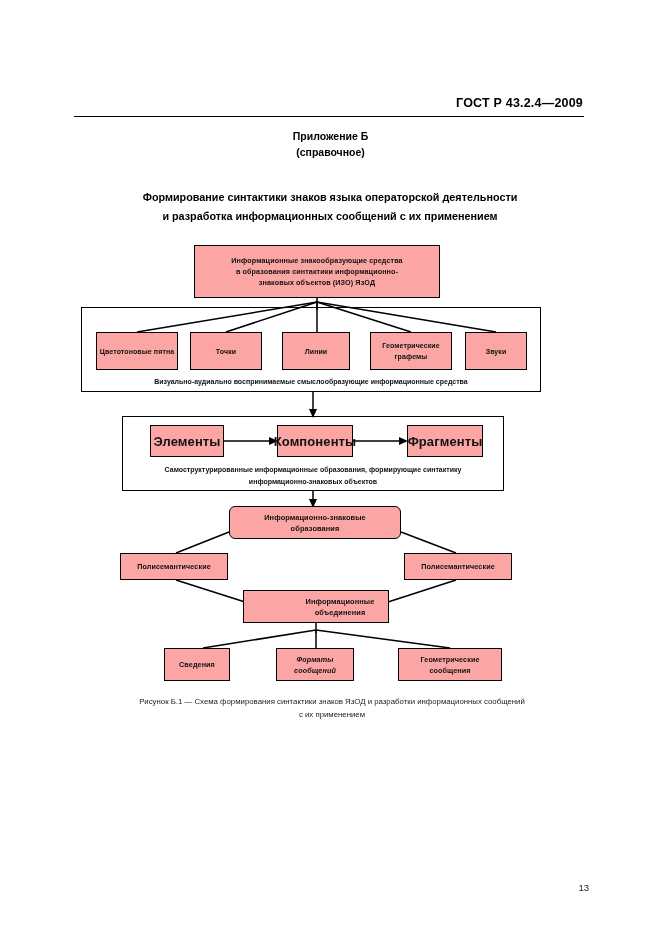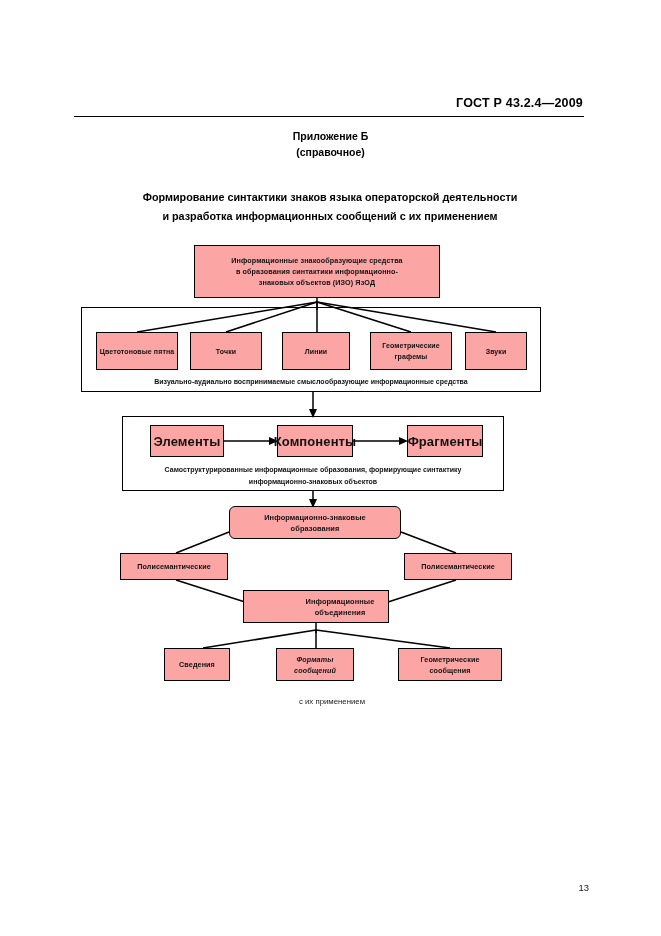--- a/index.html
+++ b/index.html
@@ -206,18 +206,19 @@
     <div class="node r3 r3c">
       <div>
         <span style="display:block">Геометрические</span>
         <span style="display:block">сообщения</span>
       </div>
     </div>
 
   </div>
 
   <div class="fig-cap">
+    <div>Рисунок  Б.1 — Схема формирования синтактики знаков ЯзОД и разработки информационных сообщений</div>
     <div>с их применением</div>
   </div>
 
   <div class="page-num">13</div>
 
 </div>
 
 </body></html>

